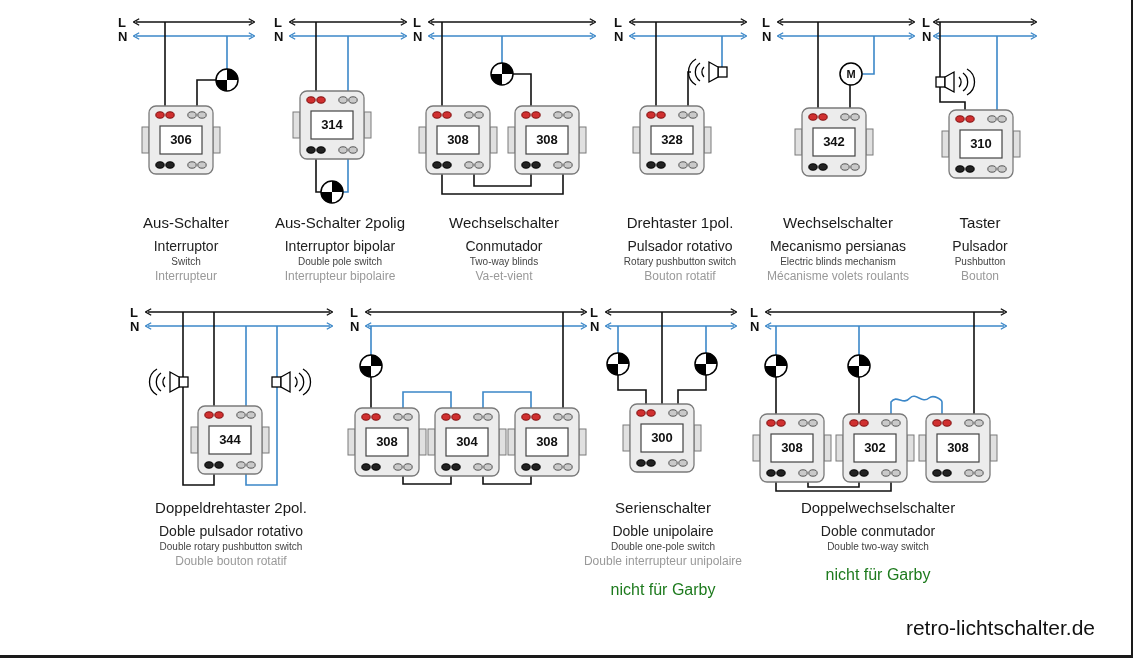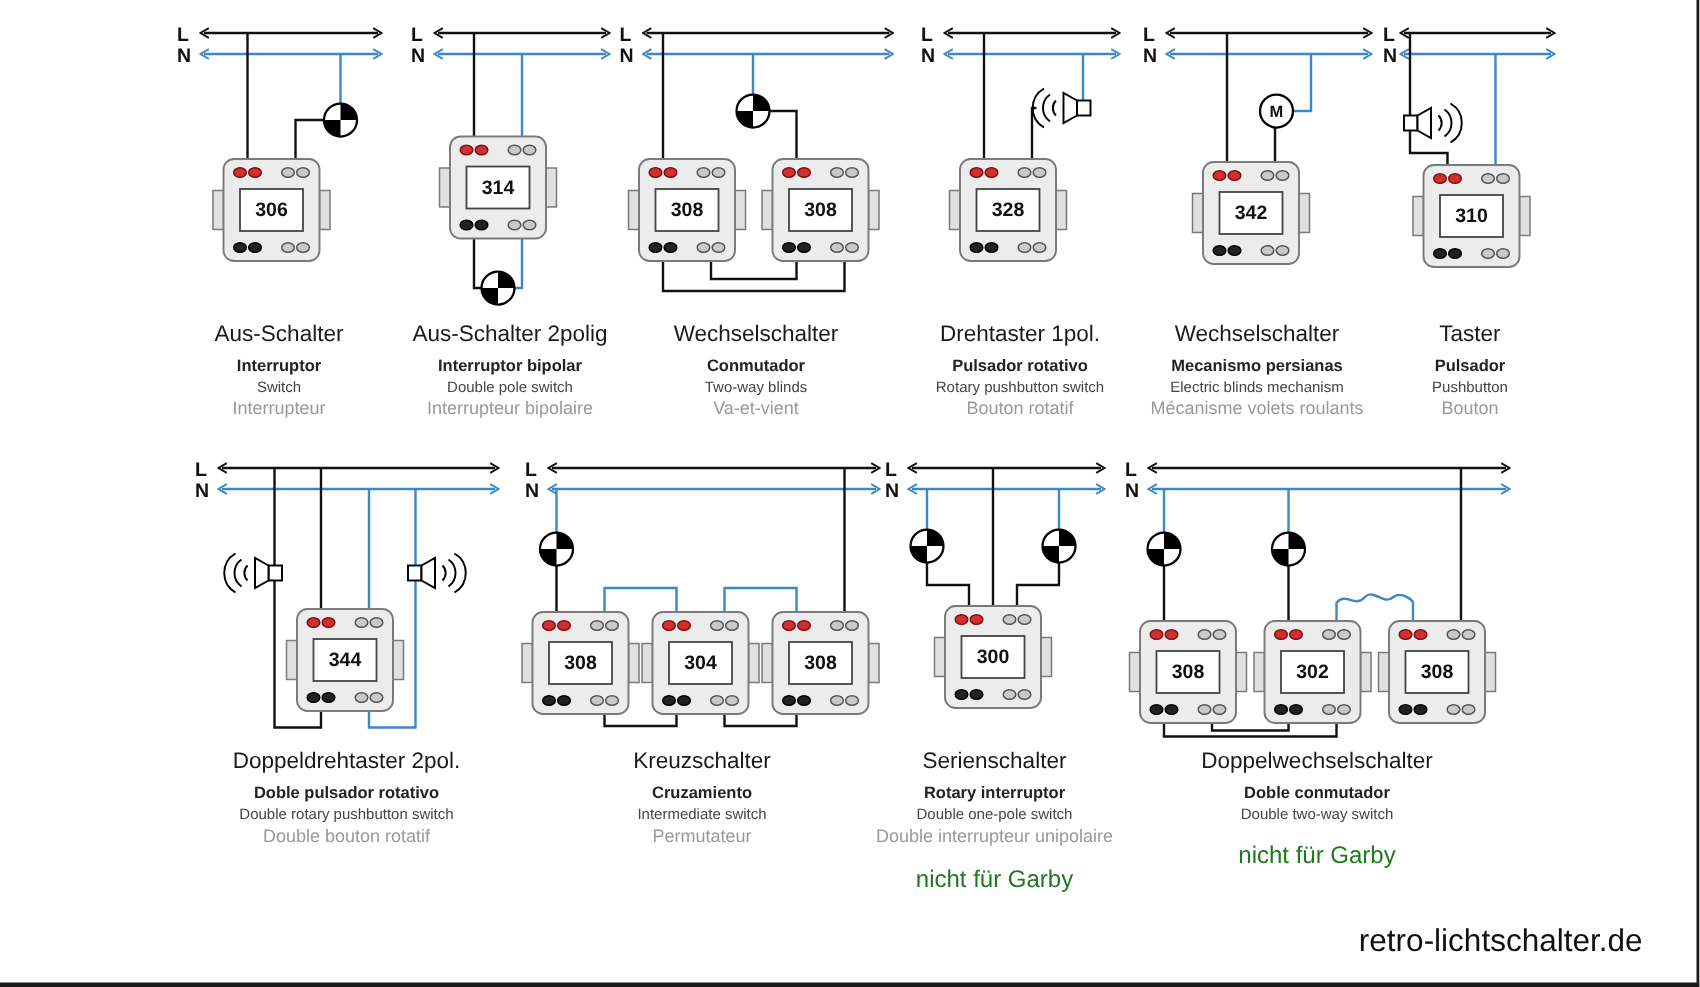--- a/index.html
+++ b/index.html
@@ -3,21 +3,21 @@
 <meta charset="utf-8">
 <style>
   html,body{margin:0;padding:0;background:#fff;}
   #canvas{position:relative;width:1133px;height:658px;background:#fff;overflow:hidden;
           box-sizing:border-box;border-right:2px solid #1a1a1a;border-bottom:3px solid #1a1a1a;
           font-family:"Liberation Sans",sans-serif;}
   .card{position:absolute;text-align:center;}
   .card svg{display:block;margin:0 auto;}
   .cap{padding-top:4px;}
   .title{font-size:15px;color:#1a1a1a;margin-bottom:6px;white-space:nowrap;}
-  .s1{font-size:11px;font-weight:bold;color:#222;line-height:1.32;white-space:nowrap;}
+  .s1{font-size:14px;font-weight:normal;color:#222;line-height:1.32;white-space:nowrap;}
   .s2{font-size:10px;color:#444;line-height:1.32;white-space:nowrap;}
   .s3{font-size:12px;color:#999;line-height:1.32;white-space:nowrap;}
   .note{font-size:16px;color:#1d7a1d;margin-top:12px;white-space:nowrap;}
   .note:empty{display:none;}
   .logo{position:absolute;top:616px;right:36px;font-size:21px;font-weight:normal;color:#111;}
   svg text{fill:#111;font-family:"Liberation Sans",sans-serif;}
   .lbl{font-size:13px;font-weight:600;}
   .num{font-size:13px;font-weight:bold;text-anchor:middle;}
   .mtxt{font-size:11px;font-weight:bold;text-anchor:middle;}
   .wb{stroke:#111;stroke-width:1.6;fill:none;}
@@ -262,27 +262,20 @@
       <path class="wb" d="M221,12 V108"></path>
     </g>
     <use href="#lamp" x="29" y="66"></use>
     <use href="#mech" x="45" y="142"></use>
     <text class="num" x="45" y="146">308</text>
     <use href="#mech" x="125" y="142"></use>
     <text class="num" x="125" y="146">304</text>
     <use href="#mech" x="205" y="142"></use>
     <text class="num" x="205" y="146">308</text>
   </svg>
-  <div class="cap">
-    <div class="title">Kreuzschalter</div>
-    <div class="s1">Cruzamiento</div>
-    <div class="s2">Intermediate switch</div>
-    <div class="s3">Permutateur</div>
-
-  </div>
 </div>
 
 <div class="card" style="left:582px;top:300px;width:162px">
   <svg width="162" height="195" viewBox="0 0 162 195">
     <text class="lbl" x="8" y="17">L</text>
     <text class="lbl" x="8" y="31">N</text>
     <path class="wb" d="M26,12 H152" marker-start="url(#ab)" marker-end="url(#ab)"></path>
     <path class="wn" d="M26,26 H152" marker-start="url(#an)" marker-end="url(#an)"></path>
     <g>
       <path class="wn" d="M36,26 V53"></path>
@@ -291,21 +284,21 @@
       <path class="wb" d="M124,75 V90 H96 V104"></path>
       <path class="wb" d="M80,12 V104"></path>
     </g>
     <use href="#lamp" x="36" y="64"></use>
     <use href="#lamp" x="124" y="64"></use>
     <use href="#mech" x="80" y="138"></use>
     <text class="num" x="80" y="142">300</text>
   </svg>
   <div class="cap">
     <div class="title">Serienschalter</div>
-    <div class="s1">Rotary interruptor</div>
+    <div class="s1">Doble unipolaire</div>
     <div class="s2">Double one-pole switch</div>
     <div class="s3">Double interrupteur unipolaire</div>
     <div class="note">nicht für Garby</div>
   </div>
 </div>
 
 <div class="card" style="left:742px;top:300px;width:272px">
   <svg width="272" height="195" viewBox="0 0 272 195">
     <text class="lbl" x="8" y="17">L</text>
     <text class="lbl" x="8" y="31">N</text>

